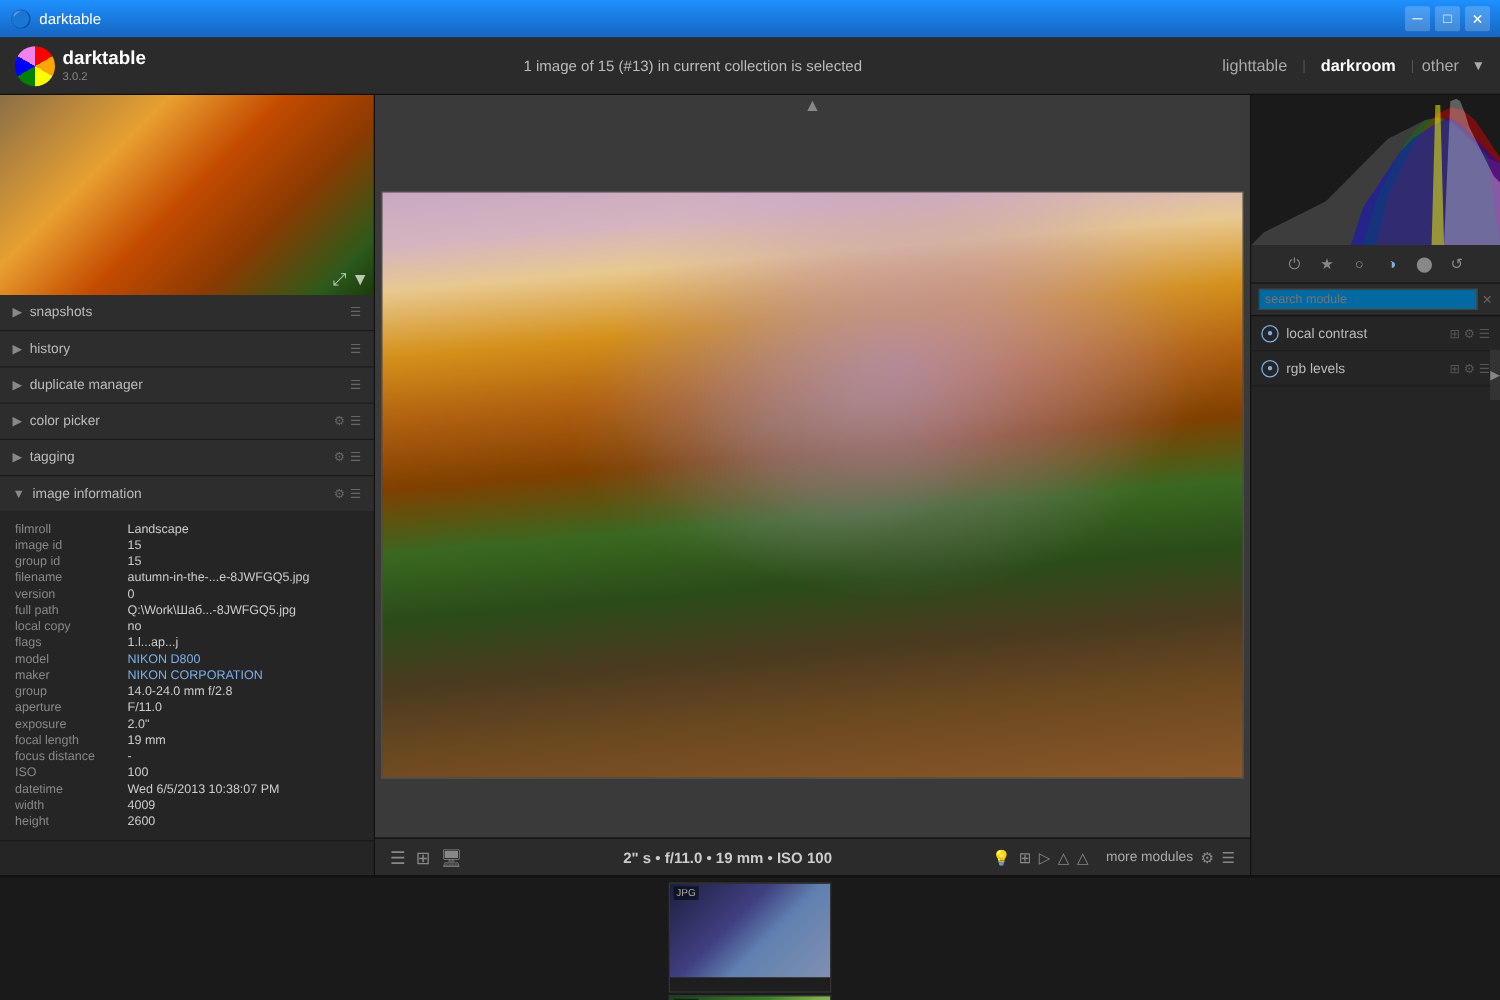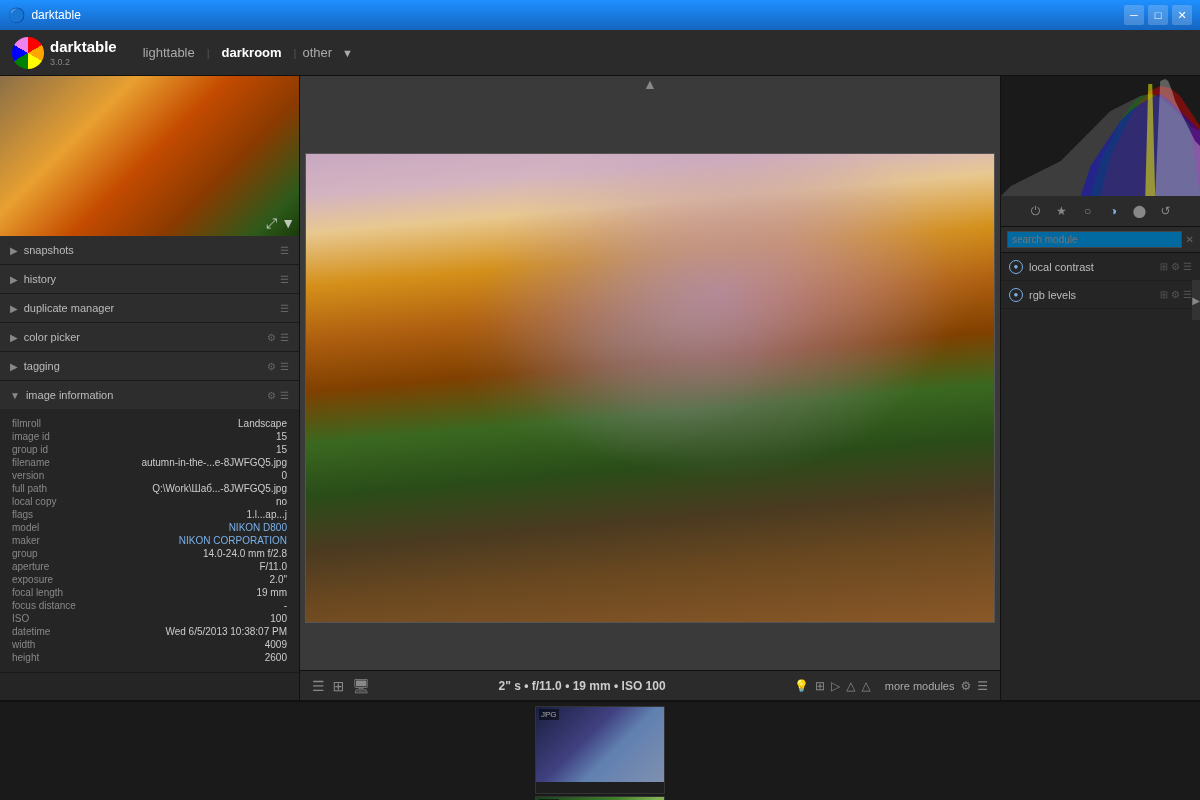--- a/index.html
+++ b/index.html
@@ -82,21 +82,21 @@
       cursor: pointer; background: #2d2d2d;
       height: 28px;
     }
     .panel-section-arrow { color: #888; margin-right: 6px; font-size: 10px; }
     .panel-section-title { flex: 1; color: #bbb; font-size: 11px; }
     .panel-section-icons { display: flex; gap: 4px; color: #666; font-size: 10px; }
     .panel-section-body { padding: 6px 10px; background: #252525; }
 
     
     .info-table { width: 100%; }
-    .info-row { display: flex; padding: 1px 0; justify-content: space-between; }
+    .info-row { display: flex; padding: 1px 0; }
     .info-label { width: 90px; color: #888; font-size: 10px; flex-shrink: 0; }
     .info-value { color: #ccc; font-size: 10px; }
     .info-value.highlight { color: #7ab0e8; }
 
     
     #center { flex: 1; background: #3a3a3a; display: flex; flex-direction: column; align-items: center; justify-content: center; position: relative; }
 
     .main-image {
       width: 690px; height: 470px;
       background: linear-gradient(170deg, #d4a8c7 0%, #c490b0 10%, #b8a0c8 20%, #e8b060 35%, #c44800 45%, #8B3200 55%, #3a6b20 65%, #2d5010 75%, #4a3218 85%, #6b4820 95%, #8B5a2a 100%);
@@ -274,20 +274,21 @@
 </div>
 
 <div id="topbar">
   <div class="logo">
     <div class="logo-icon"></div>
     <div>
       <span style="color:white;font-size:15px;font-weight:bold;display:block;">darktable</span>
       <span style="color:#888;font-size:9px;">3.0.2</span>
     </div>
   </div>
+  <span class="status">1 image of 15 (#13) in current collection is selected</span>
   <div class="nav">
     <span class="nav-link">lighttable</span>
     <span class="nav-sep">|</span>
     <span class="nav-link active">darkroom</span>
     <span class="nav-sep">|</span>
     <span class="nav-other">other</span>
     <span class="nav-dropdown">▼</span>
   </div>
 </div>
 

